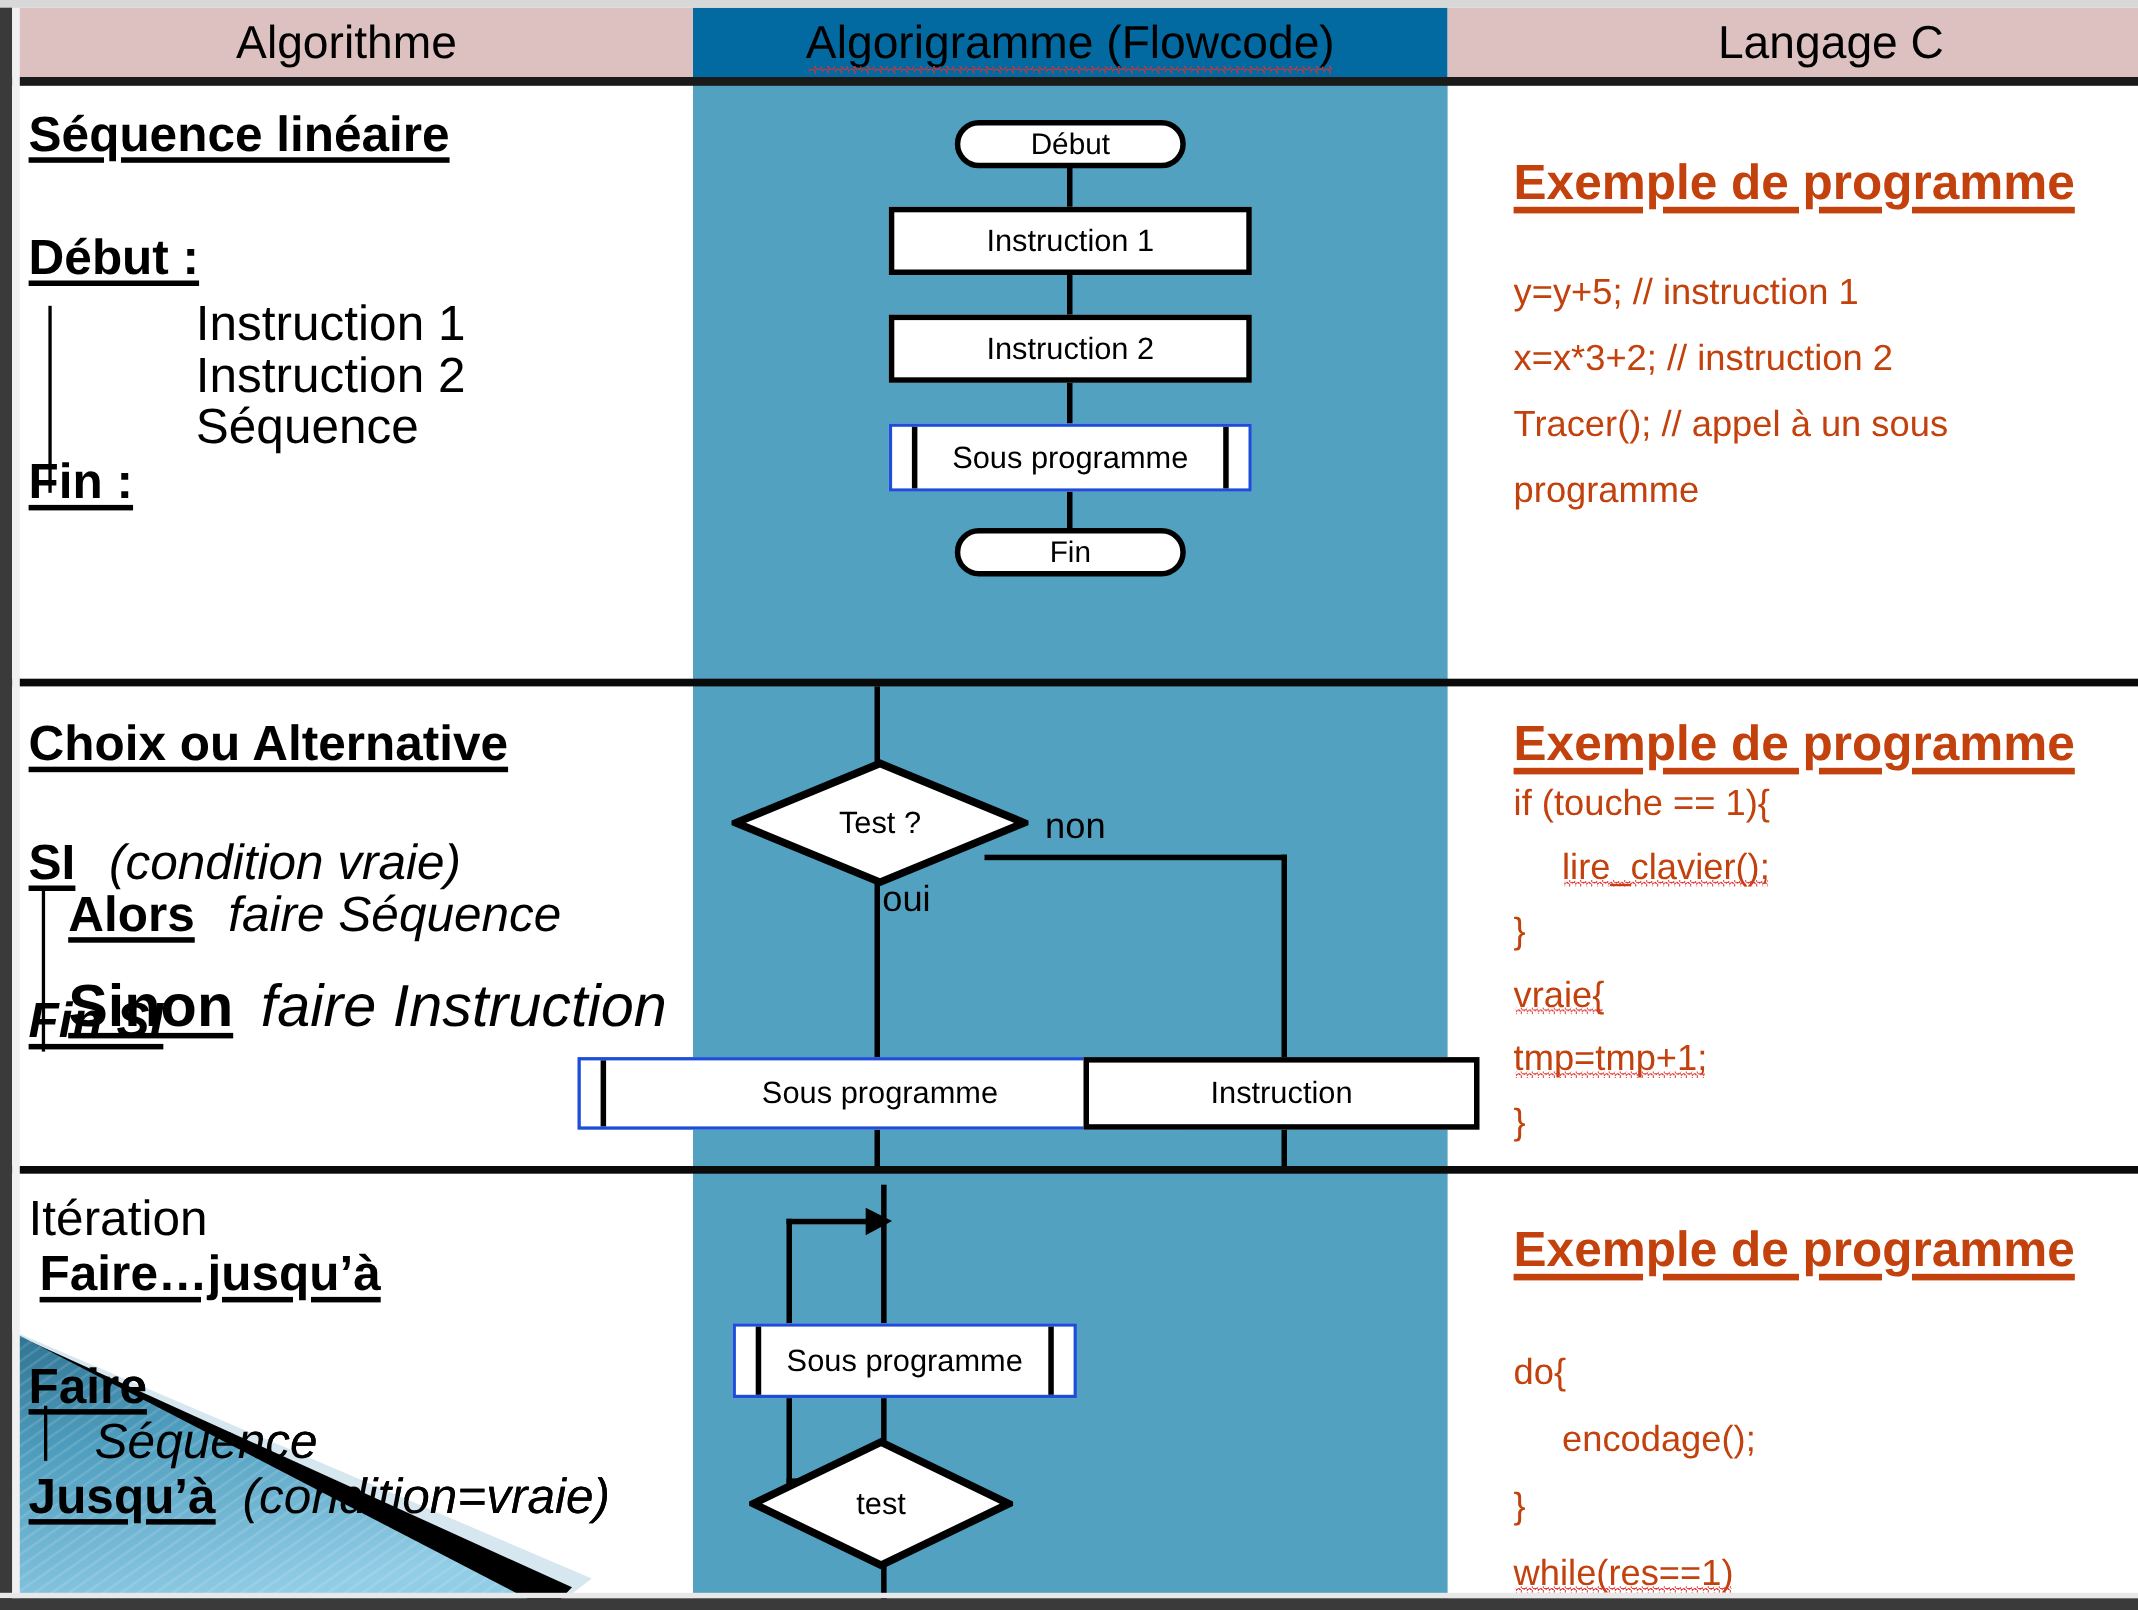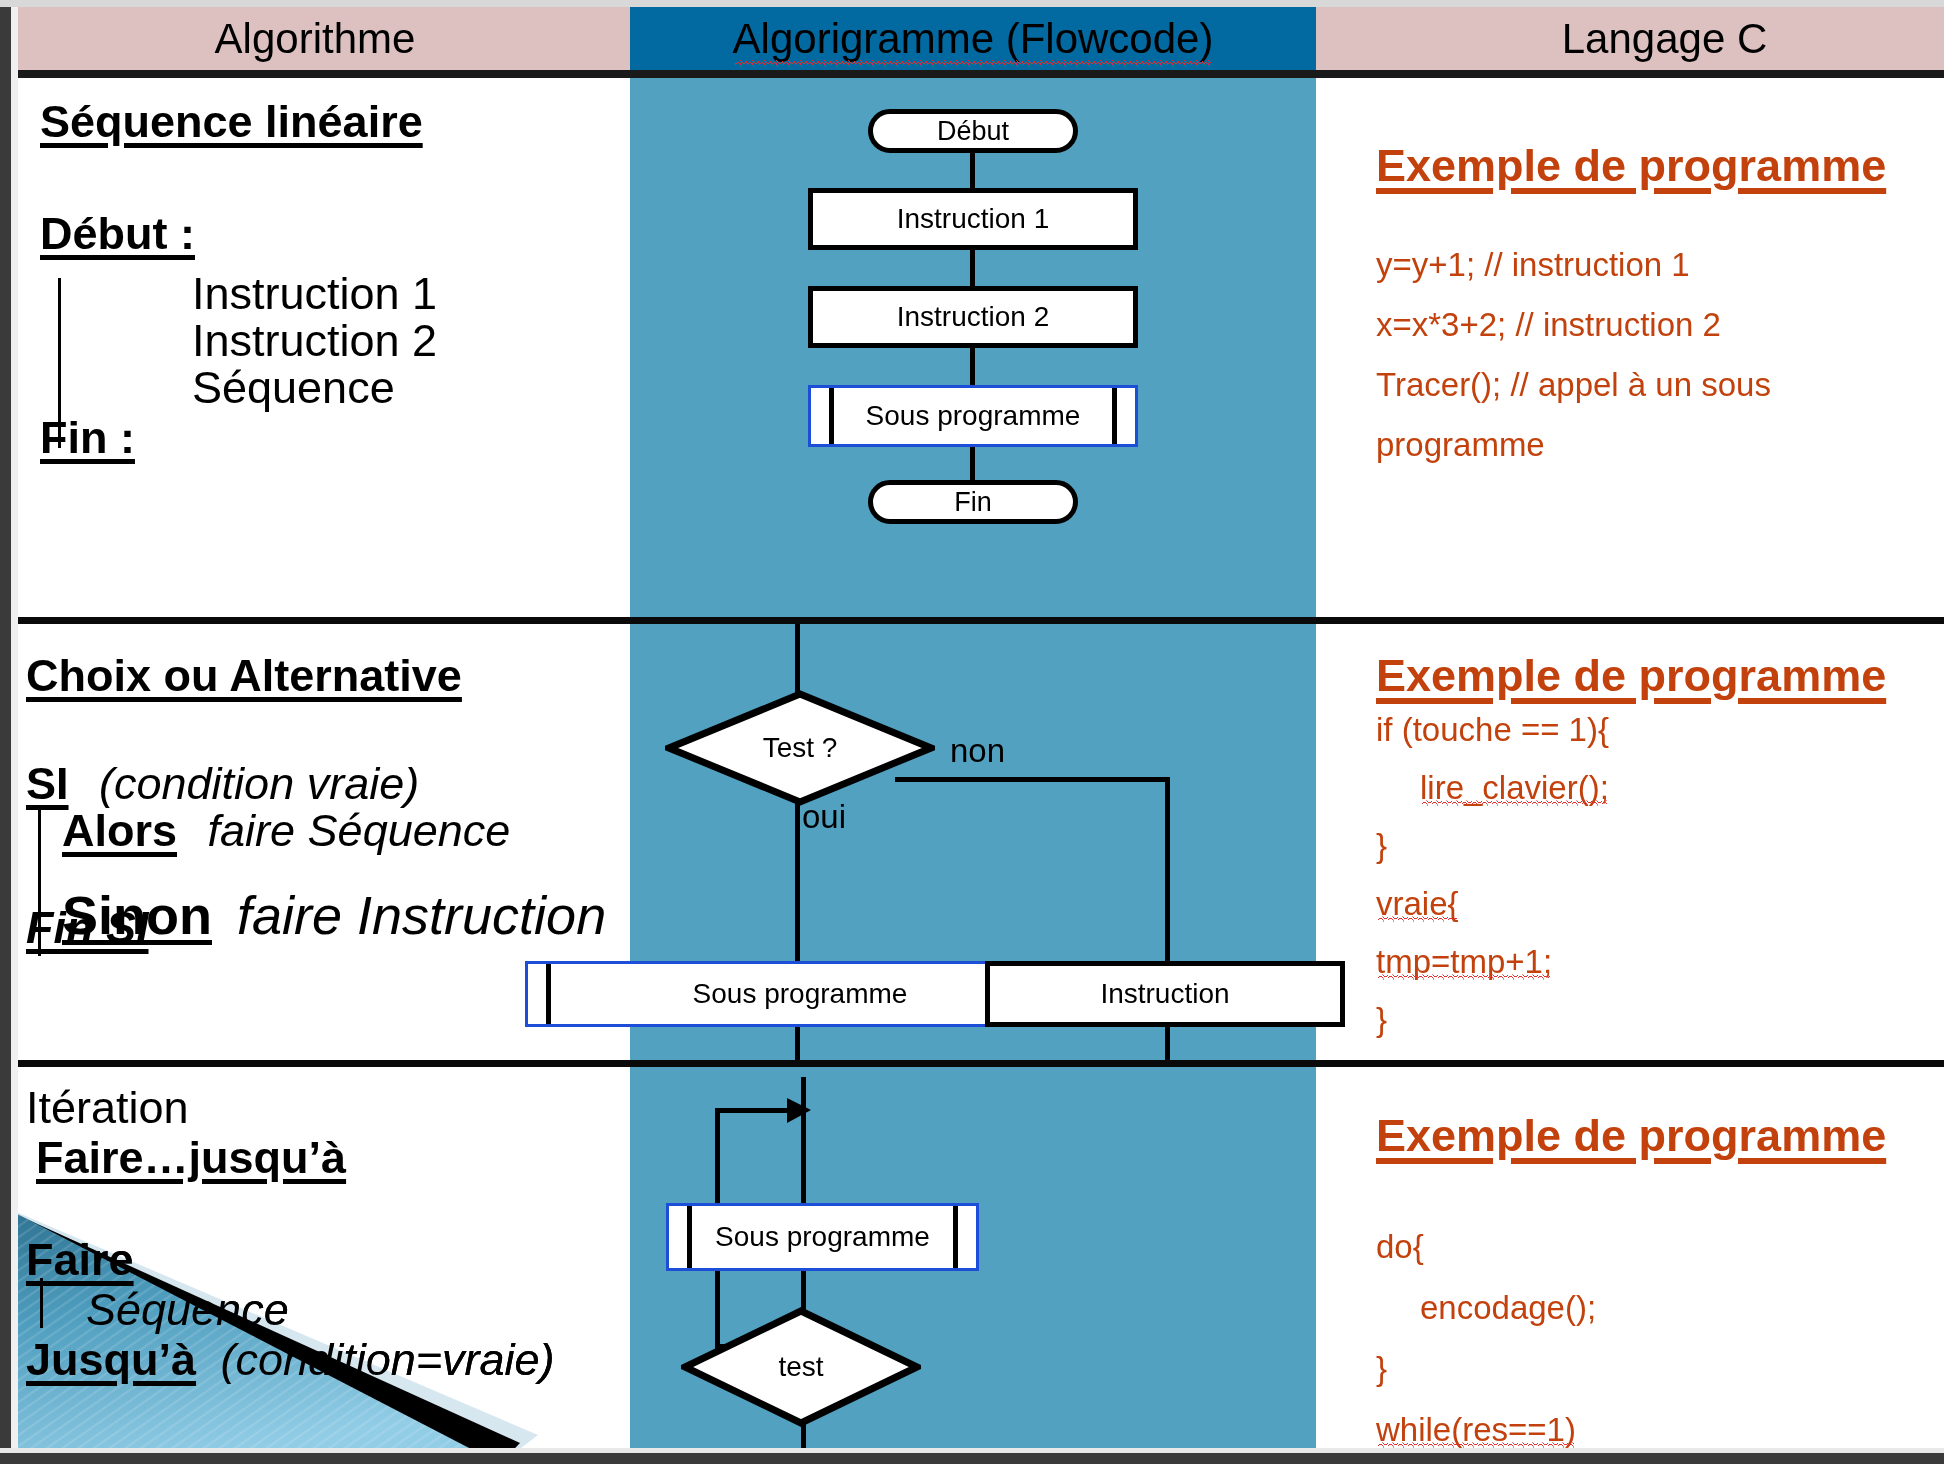--- a/index.html
+++ b/index.html
@@ -112,21 +112,21 @@
     <div class="hdr-cell hdr-right">
       <span>Langage C</span>
     </div>
   </div>
   <div class="hdr-rule"></div>
 
   <div class="col-mid-bg"></div>
   <div class="row-rule r1"></div>
   <div class="row-rule r2"></div>
 
-  <div class="cell algo" style="left:40px; top:96px; width:600px; height:500px;text-decoration:underline;">
+  <div class="cell algo" style="left:26px; top:96px; width:600px; height:500px;text-decoration:underline;">
     <div class="h" style="position:absolute; left:0; top:0;">Séquence linéaire</div>
     <div class="h" style="position:absolute; left:0; top:112px;">Début :</div>
     <div class="vbar" style="left:18px; top:182px; height:170px;"></div>
     <div class="plain" style="position:absolute; left:152px; top:172px;">Instruction 1</div>
     <div class="plain" style="position:absolute; left:152px; top:219px;">Instruction 2</div>
     <div class="plain" style="position:absolute; left:152px; top:266px;">Séquence</div>
     <div class="h" style="position:absolute; left:0; top:316px;">Fin :</div>
   </div>
 
   <div class="cell" style="left:630px; top:78px; width:686px; height:539px;">
@@ -147,21 +147,21 @@
     <div class="sub" style="left:178px; top:307px; width:330px; height:62px;">
       <span>Sous programme</span>
     </div>
     <div class="term" style="left:238px; top:402px; width:210px; height:44px;">
       <span>Fin</span>
     </div>
   </div>
 
   <div class="cell code" style="left:1376px; top:140px; width:560px; height:430px;">
     <div class="h" style="position:absolute; left:0; top:0;">Exemple de programme</div>
-    <div class="ln" style="position:absolute; left:0; top:108px;">y=y+1; // instruction 1</div>
+    <div class="ln" style="position:absolute; left:0; top:108px;">y=y+5; // instruction 1</div>
     <div class="ln" style="position:absolute; left:0; top:168px;">x=x*3+2; // instruction 2</div>
     <div class="ln" style="position:absolute; left:0; top:228px;">Tracer(); // appel à un sous</div>
     <div class="ln" style="position:absolute; left:0; top:288px;">programme</div>
   </div>
 
   <div class="cell algo" style="left:26px; top:650px; width:600px; height:400px;">
     <div class="h" style="position:absolute; left:0; top:0;">Choix ou Alternative</div>
 
     <div style="position:absolute; left:0; top:108px; font-size:45px; white-space:nowrap;">
       <span class="bold u">SI</span>

